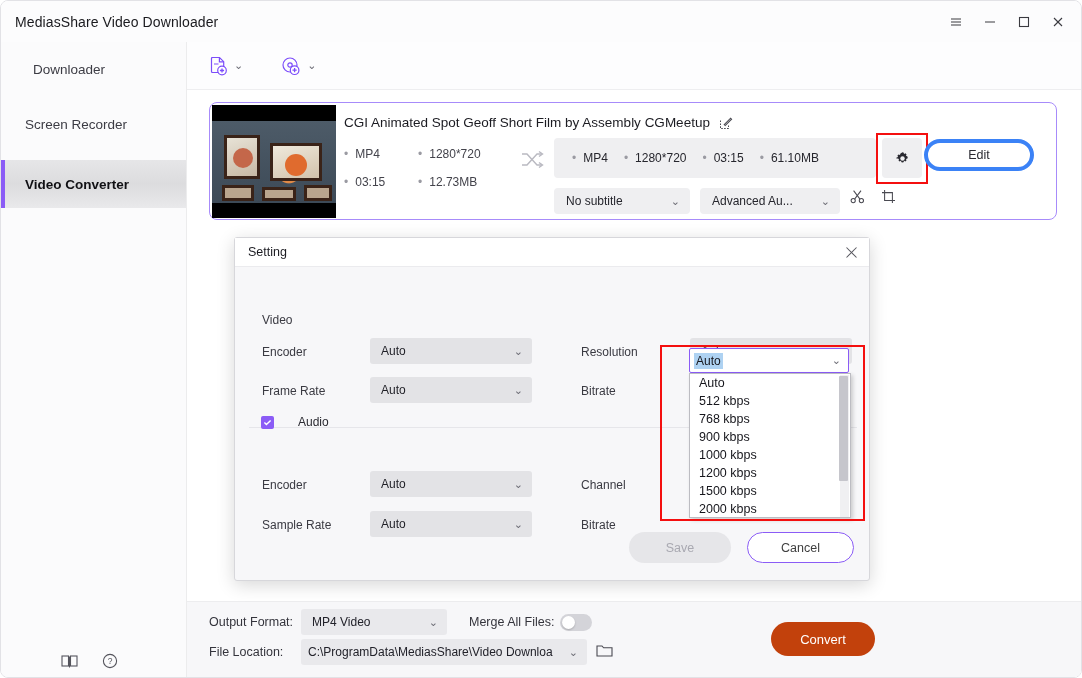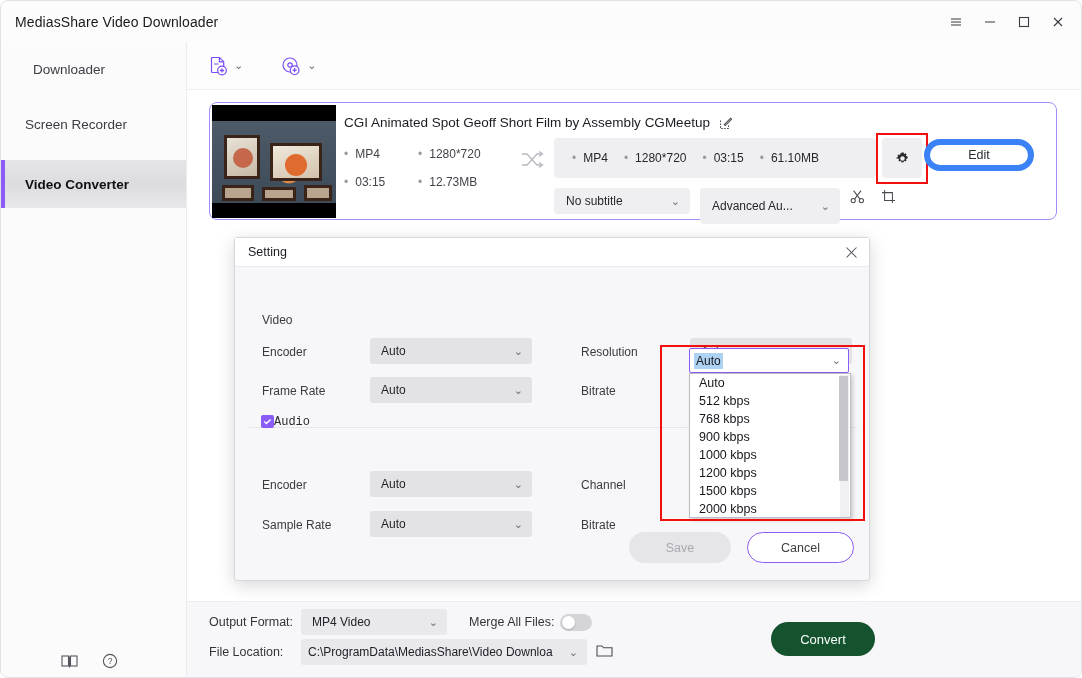--- a/index.html
+++ b/index.html
@@ -177,34 +177,34 @@
     display: flex; align-items: center; justify-content: center;
   }
   .gear-hl {
     position: absolute; left: 666px; top: 30px;
     width: 52px; height: 51px;
     border: 2px solid #f40f0f;
   }
   .edit-btn {
     position: absolute; left: 714px; top: 36px;
     width: 110px; height: 32px;
-    border: 6px solid #3b82f6; border-radius: 16px;
+    border: 4px solid #3b82f6; border-radius: 16px;
     background: #fff;
     display: flex; align-items: center; justify-content: center;
     font-size: 12.5px; color: #2a2a31;
   }
 
   .sel {
     background: #efeff1; border-radius: 4px; border: none;
     display: flex; align-items: center; justify-content: space-between;
     padding: 0 10px 0 12px;
     font-size: 12px; color: #26262d;
   }
   .sub-sel { position: absolute; left: 344px; top: 85px; width: 136px; height: 26px; }
-  .aud-sel { position: absolute; left: 490px; top: 85px; width: 140px; height: 36px; }
+  .aud-sel { position: absolute; left: 490px; top: 85px; width: 140px; height: 26px; }
   .cut-icons {
     position: absolute; left: 640px; top: 86px;
     display: flex; align-items: center; gap: 16px; color: #4a4a52;
   }
 
   
   .dialog {
     position: absolute; left: 233px; top: 236px;
     width: 636px; height: 344px;
     background: #f7f7f9;
@@ -232,22 +232,22 @@
     display: flex; align-items: center; justify-content: space-between;
     padding: 0 9px 0 11px;
     font-size: 12px; color: #1f1f26;
   }
   .divider {
     position: absolute; left: 14px; top: 160px; width: 608px; height: 1px;
     background: #e6e6ea;
   }
   .chk {
     position: absolute; left: 260px; top: 414px;
-    display: flex; gap: 0;
-    font-size: 12px; color: #2a2a31; font-family: Liberation Mono, monospace;
+    display: flex; align-items: center; gap: 24px;
+    font-size: 12px; color: #2a2a31;
   }
   .chkbox {
     width: 13px; height: 13px; border-radius: 2px;
     background: #8b5cf6;
     display: flex; align-items: center; justify-content: center;
   }
 
   .btn-save {
     position: absolute; left: 628px; top: 531px;
     width: 102px; height: 31px; border-radius: 16px;
@@ -323,21 +323,21 @@
     background: #d4d4d9;
   }
   .toggle .knob {
     position: absolute; left: 2px; top: 2px;
     width: 13px; height: 13px; border-radius: 50%; background: #fff;
     box-shadow: 0 1px 2px rgba(0,0,0,.2);
   }
   .convert-btn {
     position: absolute; left: 770px; top: 621px;
     width: 104px; height: 34px; border-radius: 17px;
-    background: #14532d;
+    background: #c2410c;
     display: flex; align-items: center; justify-content: center;
     font-size: 13px; color: #ffffff;
   }
   .folder-ico { position: absolute; left: 408px; top: 643px; color: #4a4a52; }
   svg { display: block; }
 </style>
 </head>
 <body>
 
 <div id="app">

